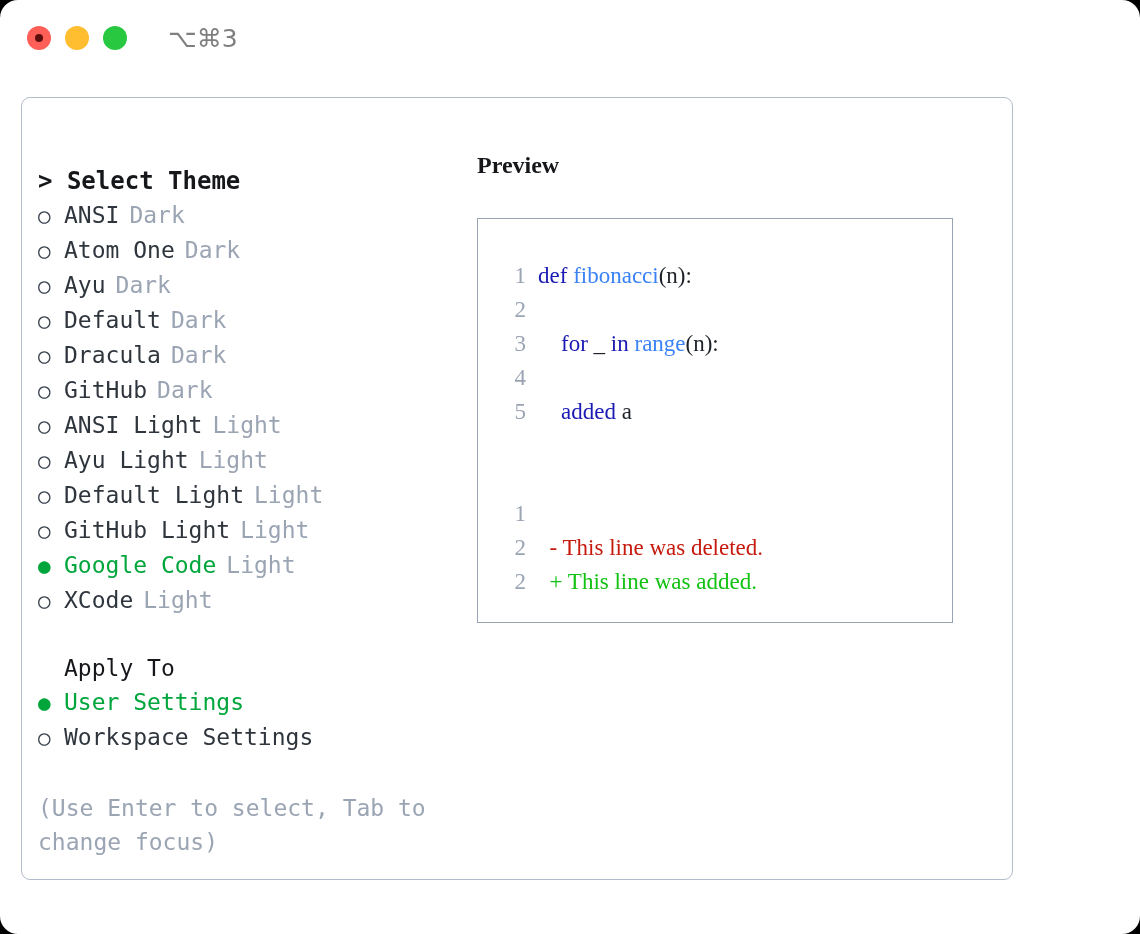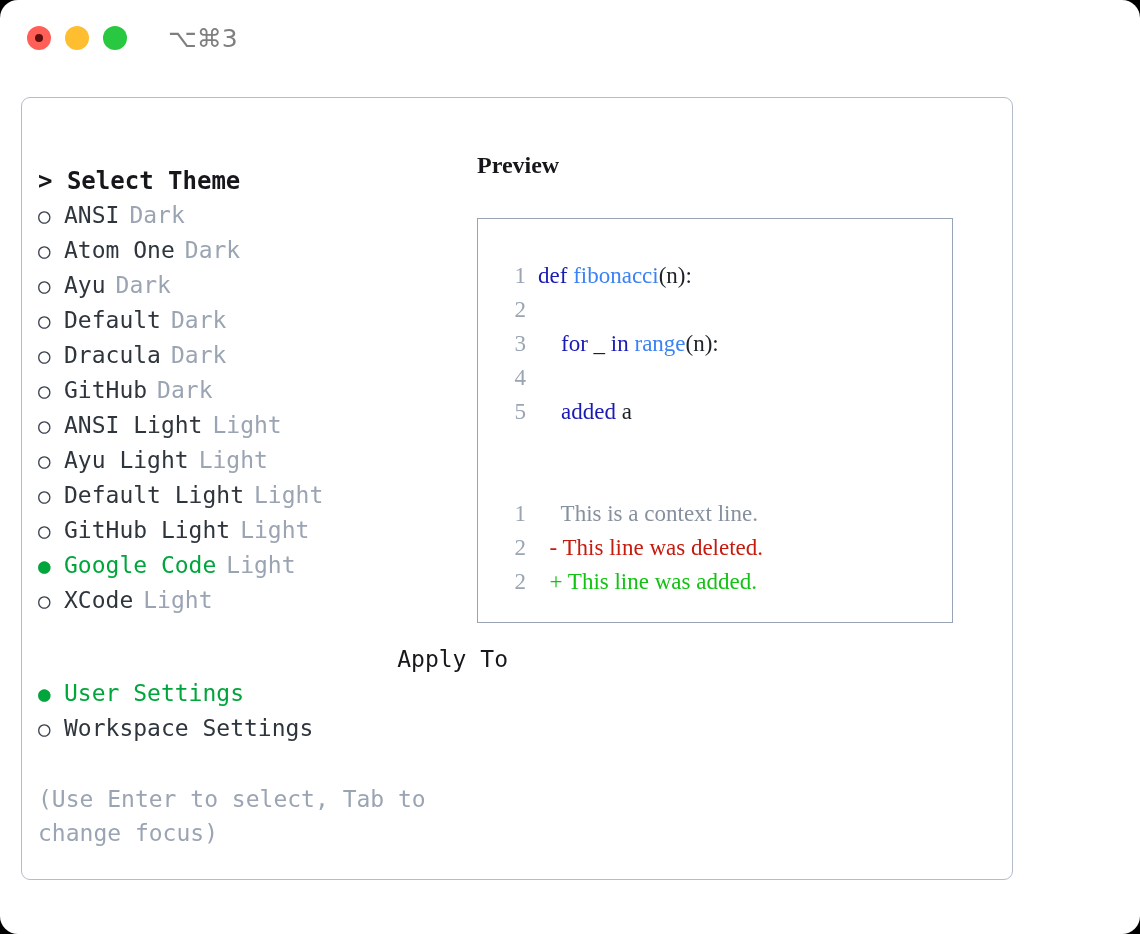--- a/index.html
+++ b/index.html
@@ -128,23 +128,22 @@
   .opt-variant {
     color: #9aa4b3;
     margin-left: 10px;
   }
 
   .apply-head {
     font-size: 23px;
     line-height: 34px;
     color: #15171a;
     margin-left: 26px;
-    margin-top: 24px;
-    white-space: pre;
-    text-align: right;
+    margin-top: 33px;
+    white-space: pre;
   }
 
   .hint {
     margin-top: 36px;
     font-size: 23px;
     line-height: 34px;
     color: #9aa4b3;
     width: 420px;
     white-space: pre-wrap;
   }
@@ -340,21 +339,20 @@
           <div class="code-line">
             <span class="lineno">5</span>
             <span class="code-text"><span class="tok-pl">    </span><span class="tok-kw">added </span><span class="tok-pl">a</span></span>
           </div>
 
           <div class="gap"></div>
           <div class="gap"></div>
 
           <div class="code-line">
             <span class="lineno">1</span>
-            <span class="code-text diff-ctx">  <span> </span> <span>This is a context line.</span></span>
           </div>
 
           <div class="code-line">
             <span class="lineno">2</span>
             <span class="code-text diff-del">  <span>-</span> <span>This line was deleted.</span></span>
           </div>
 
           <div class="code-line">
             <span class="lineno">2</span>
             <span class="code-text diff-add">  <span>+</span> <span>This line was added.</span></span>

